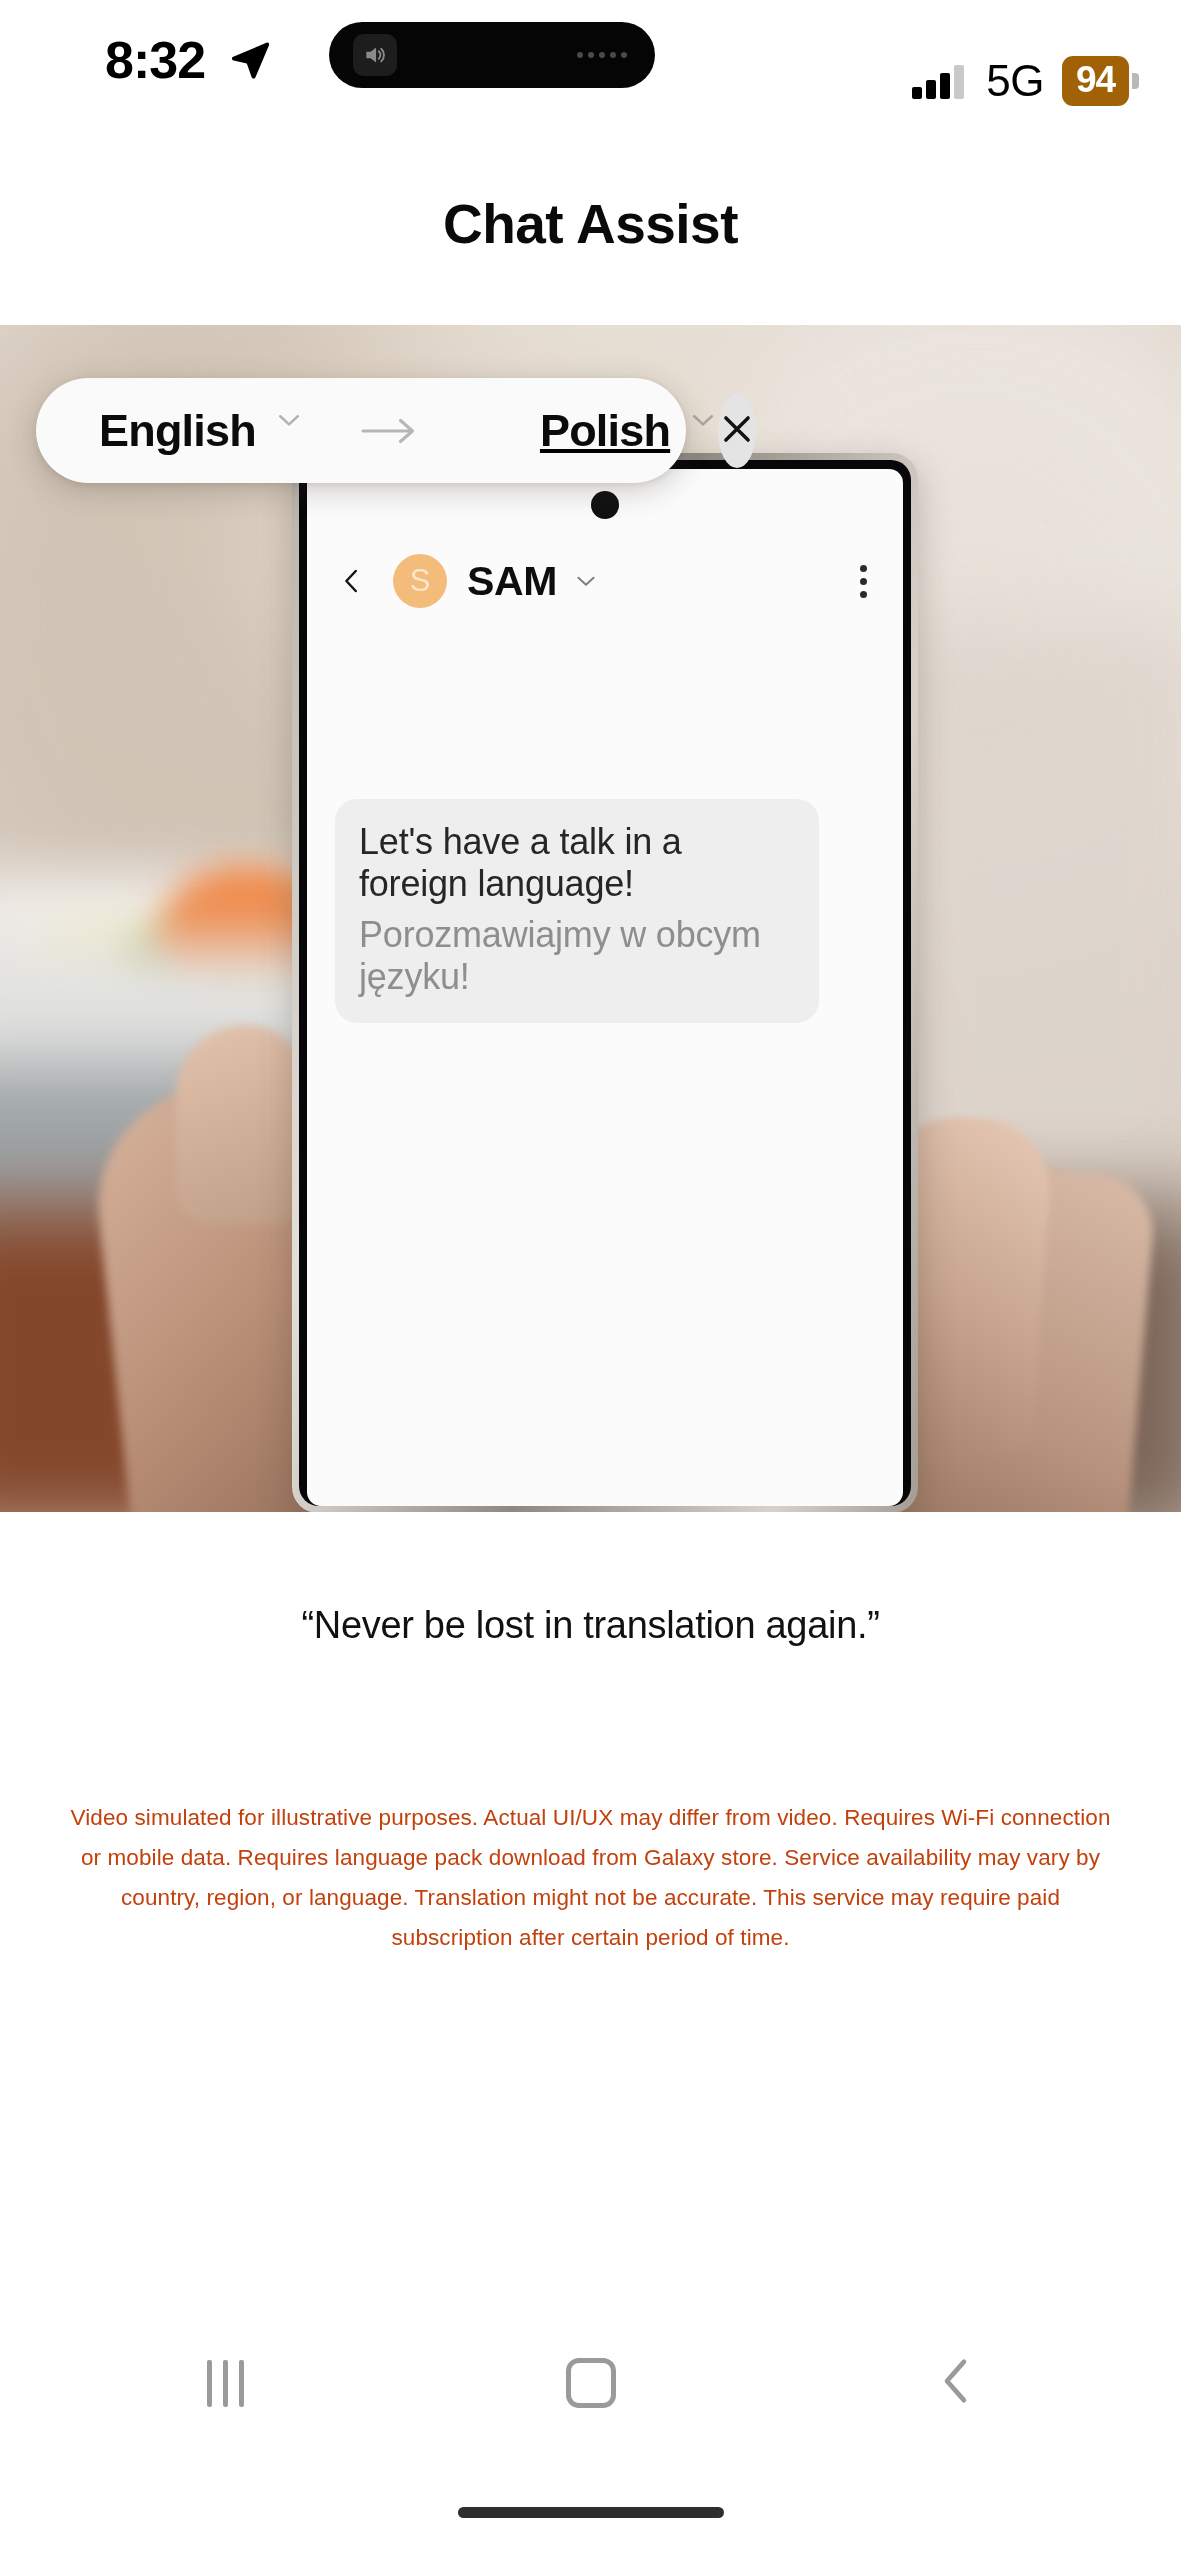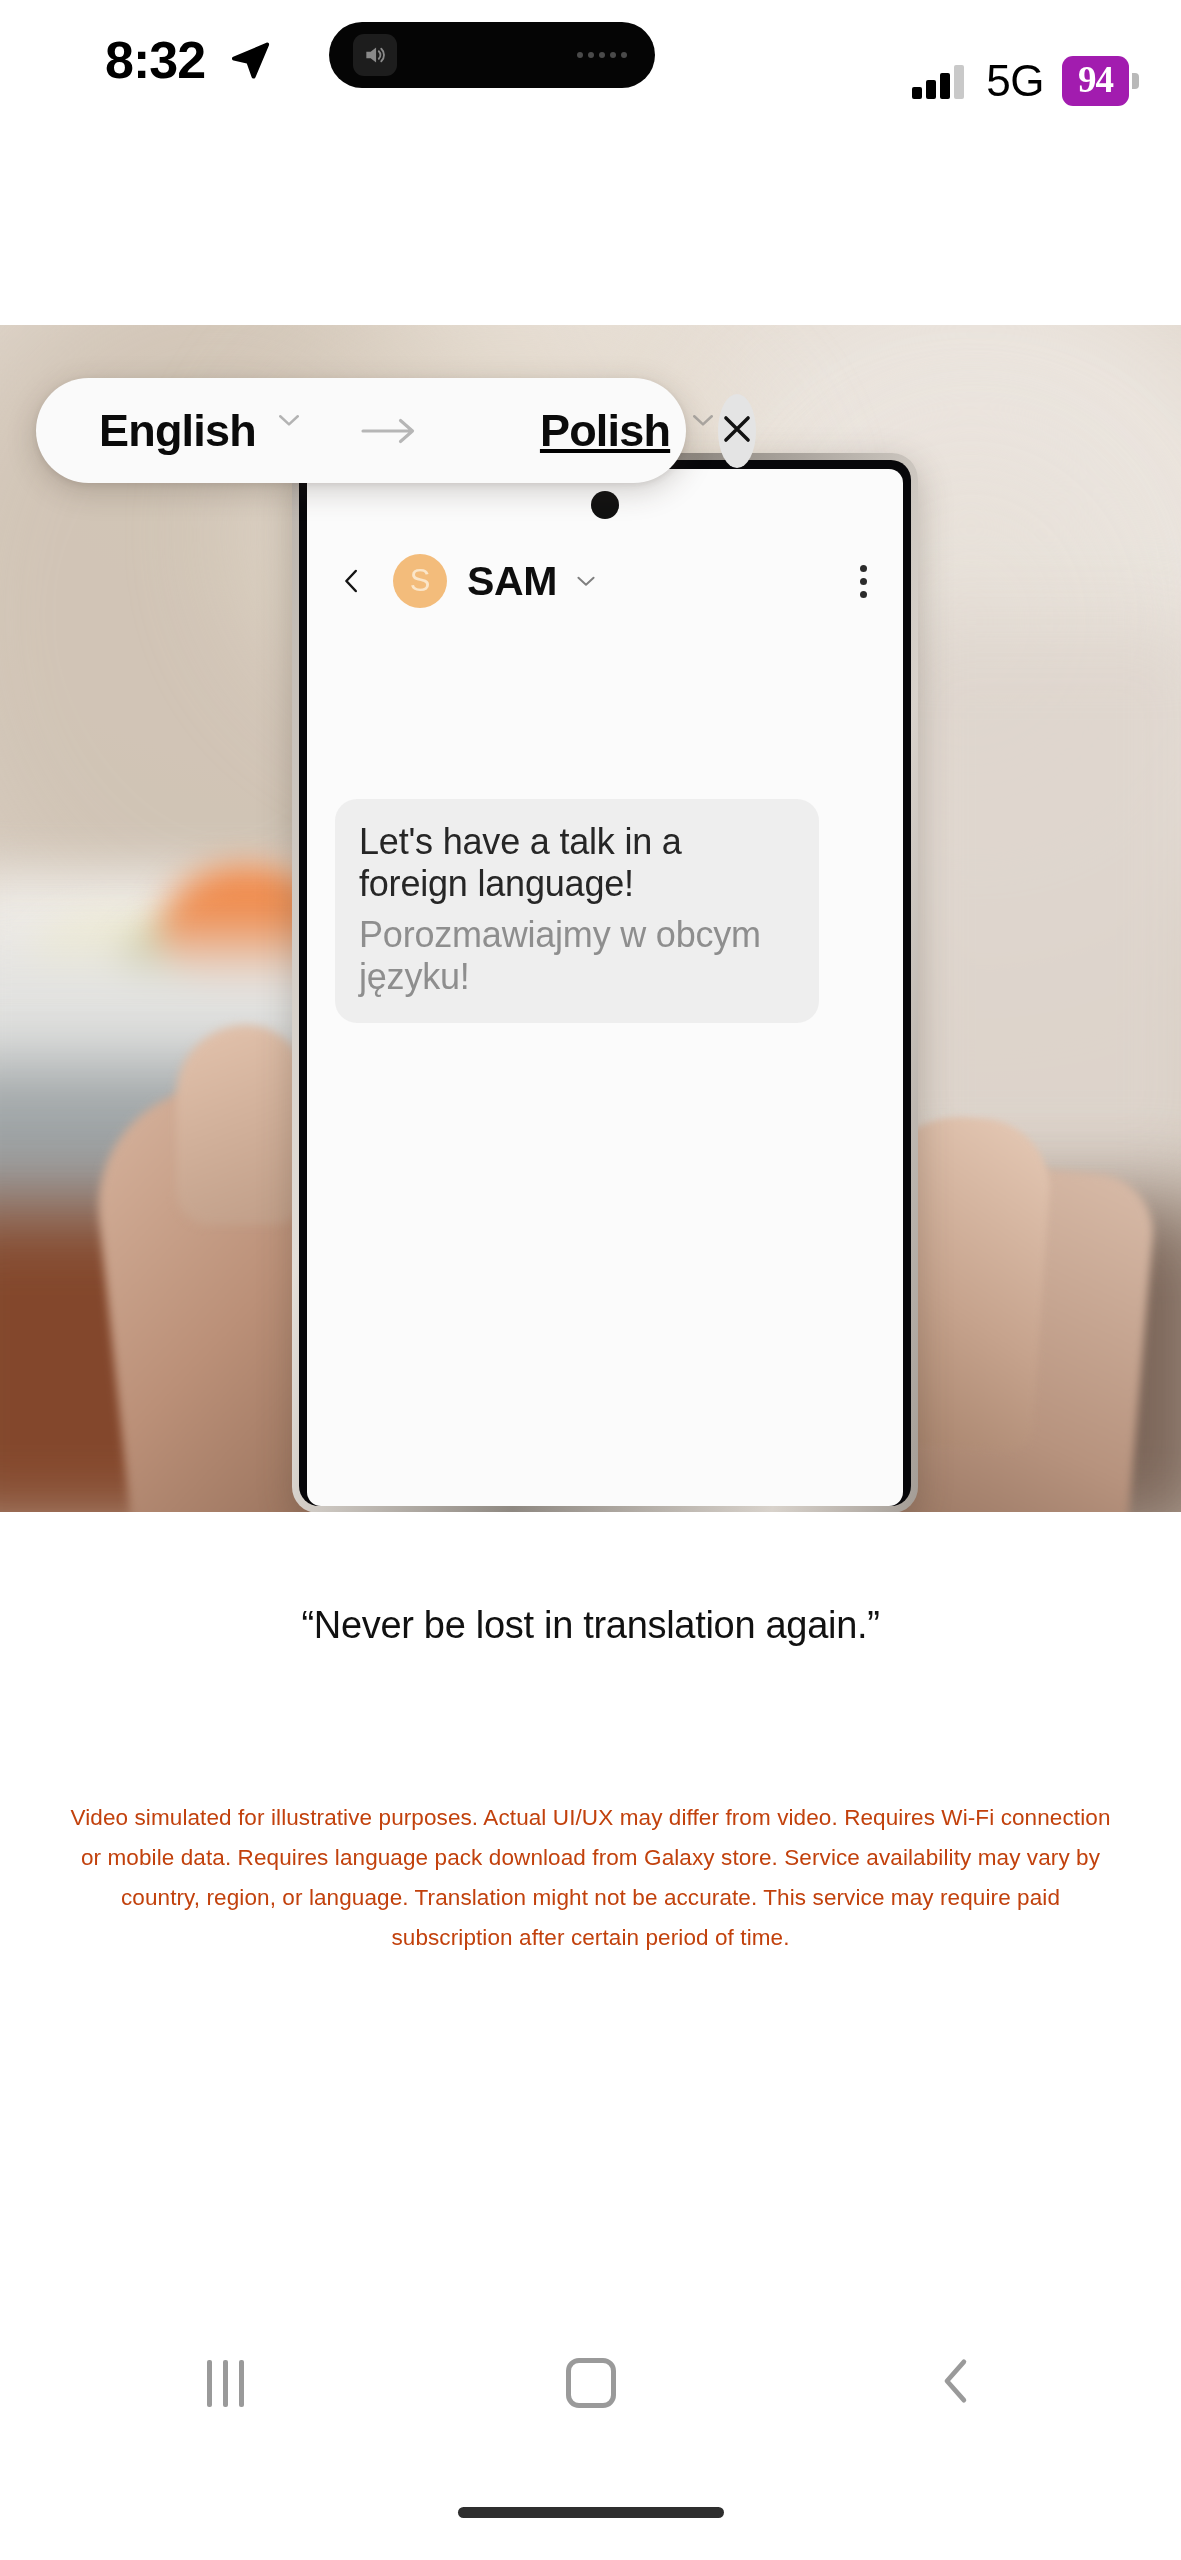--- a/index.html
+++ b/index.html
@@ -42,23 +42,23 @@
   .sb-right { position:absolute; right:42px; top:26px; display:flex; align-items:center; gap:0;margin-top:30px; }
   .sig { display:flex; align-items:flex-end; gap:4px; height:36px; margin-right:22px; }
   .sig i { width:10px; background:#000; border-radius:2px; display:block; }
   .sig i:nth-child(1){ height:12px; }
   .sig i:nth-child(2){ height:19px; }
   .sig i:nth-child(3){ height:26px; }
   .sig i:nth-child(4){ height:34px; background:#c9c9c9; }
   .netlabel { font-size:44px; font-weight:500; color:#000; letter-spacing:-0.5px; margin-right:18px; }
   .battwrap { position:relative; display:flex; align-items:center; }
   .batt {
-    background:#a21caf; color:#fff; border-radius:11px;
+    background:#a16207; color:#fff; border-radius:11px;
     font-size:37px; font-weight:bold; padding:2px 11px 4px 11px;
-    min-width:67px; text-align:center; letter-spacing:-1px; line-height:1.18;font-family:Liberation Serif, serif;
+    min-width:67px; text-align:center; letter-spacing:-1px; line-height:1.18;
   }
   .batt-nub { width:7px; height:16px; background:#b9b9b9; border-radius:0 4px 4px 0; margin-left:3px; }
 
   
   .page-title {
     position:absolute; top:192px; left:0; width:1181px;
     text-align:center; font-size:55px; font-weight:bold; color:#0a0a0a;
     letter-spacing:-0.5px;
   }
 
@@ -279,20 +279,21 @@
           <i></i>
       </div>
       <div class="netlabel">5G</div>
       <div class="battwrap">
         <div class="batt">94</div>
         <div class="batt-nub"></div>
       </div>
     </div>
   </div>
 
+  <div class="page-title">Chat Assist</div>
 
   <div class="media">
 
     <div class="bg-blob bg-wall-l"></div>
     <div class="bg-blob bg-wall-r"></div>
     <div class="bg-blob bg-warm"></div>
     <div class="bg-blob bg-lamp"></div>
     <div class="bg-rightblur"></div>
 
     <div class="bg-bedtop"></div>

